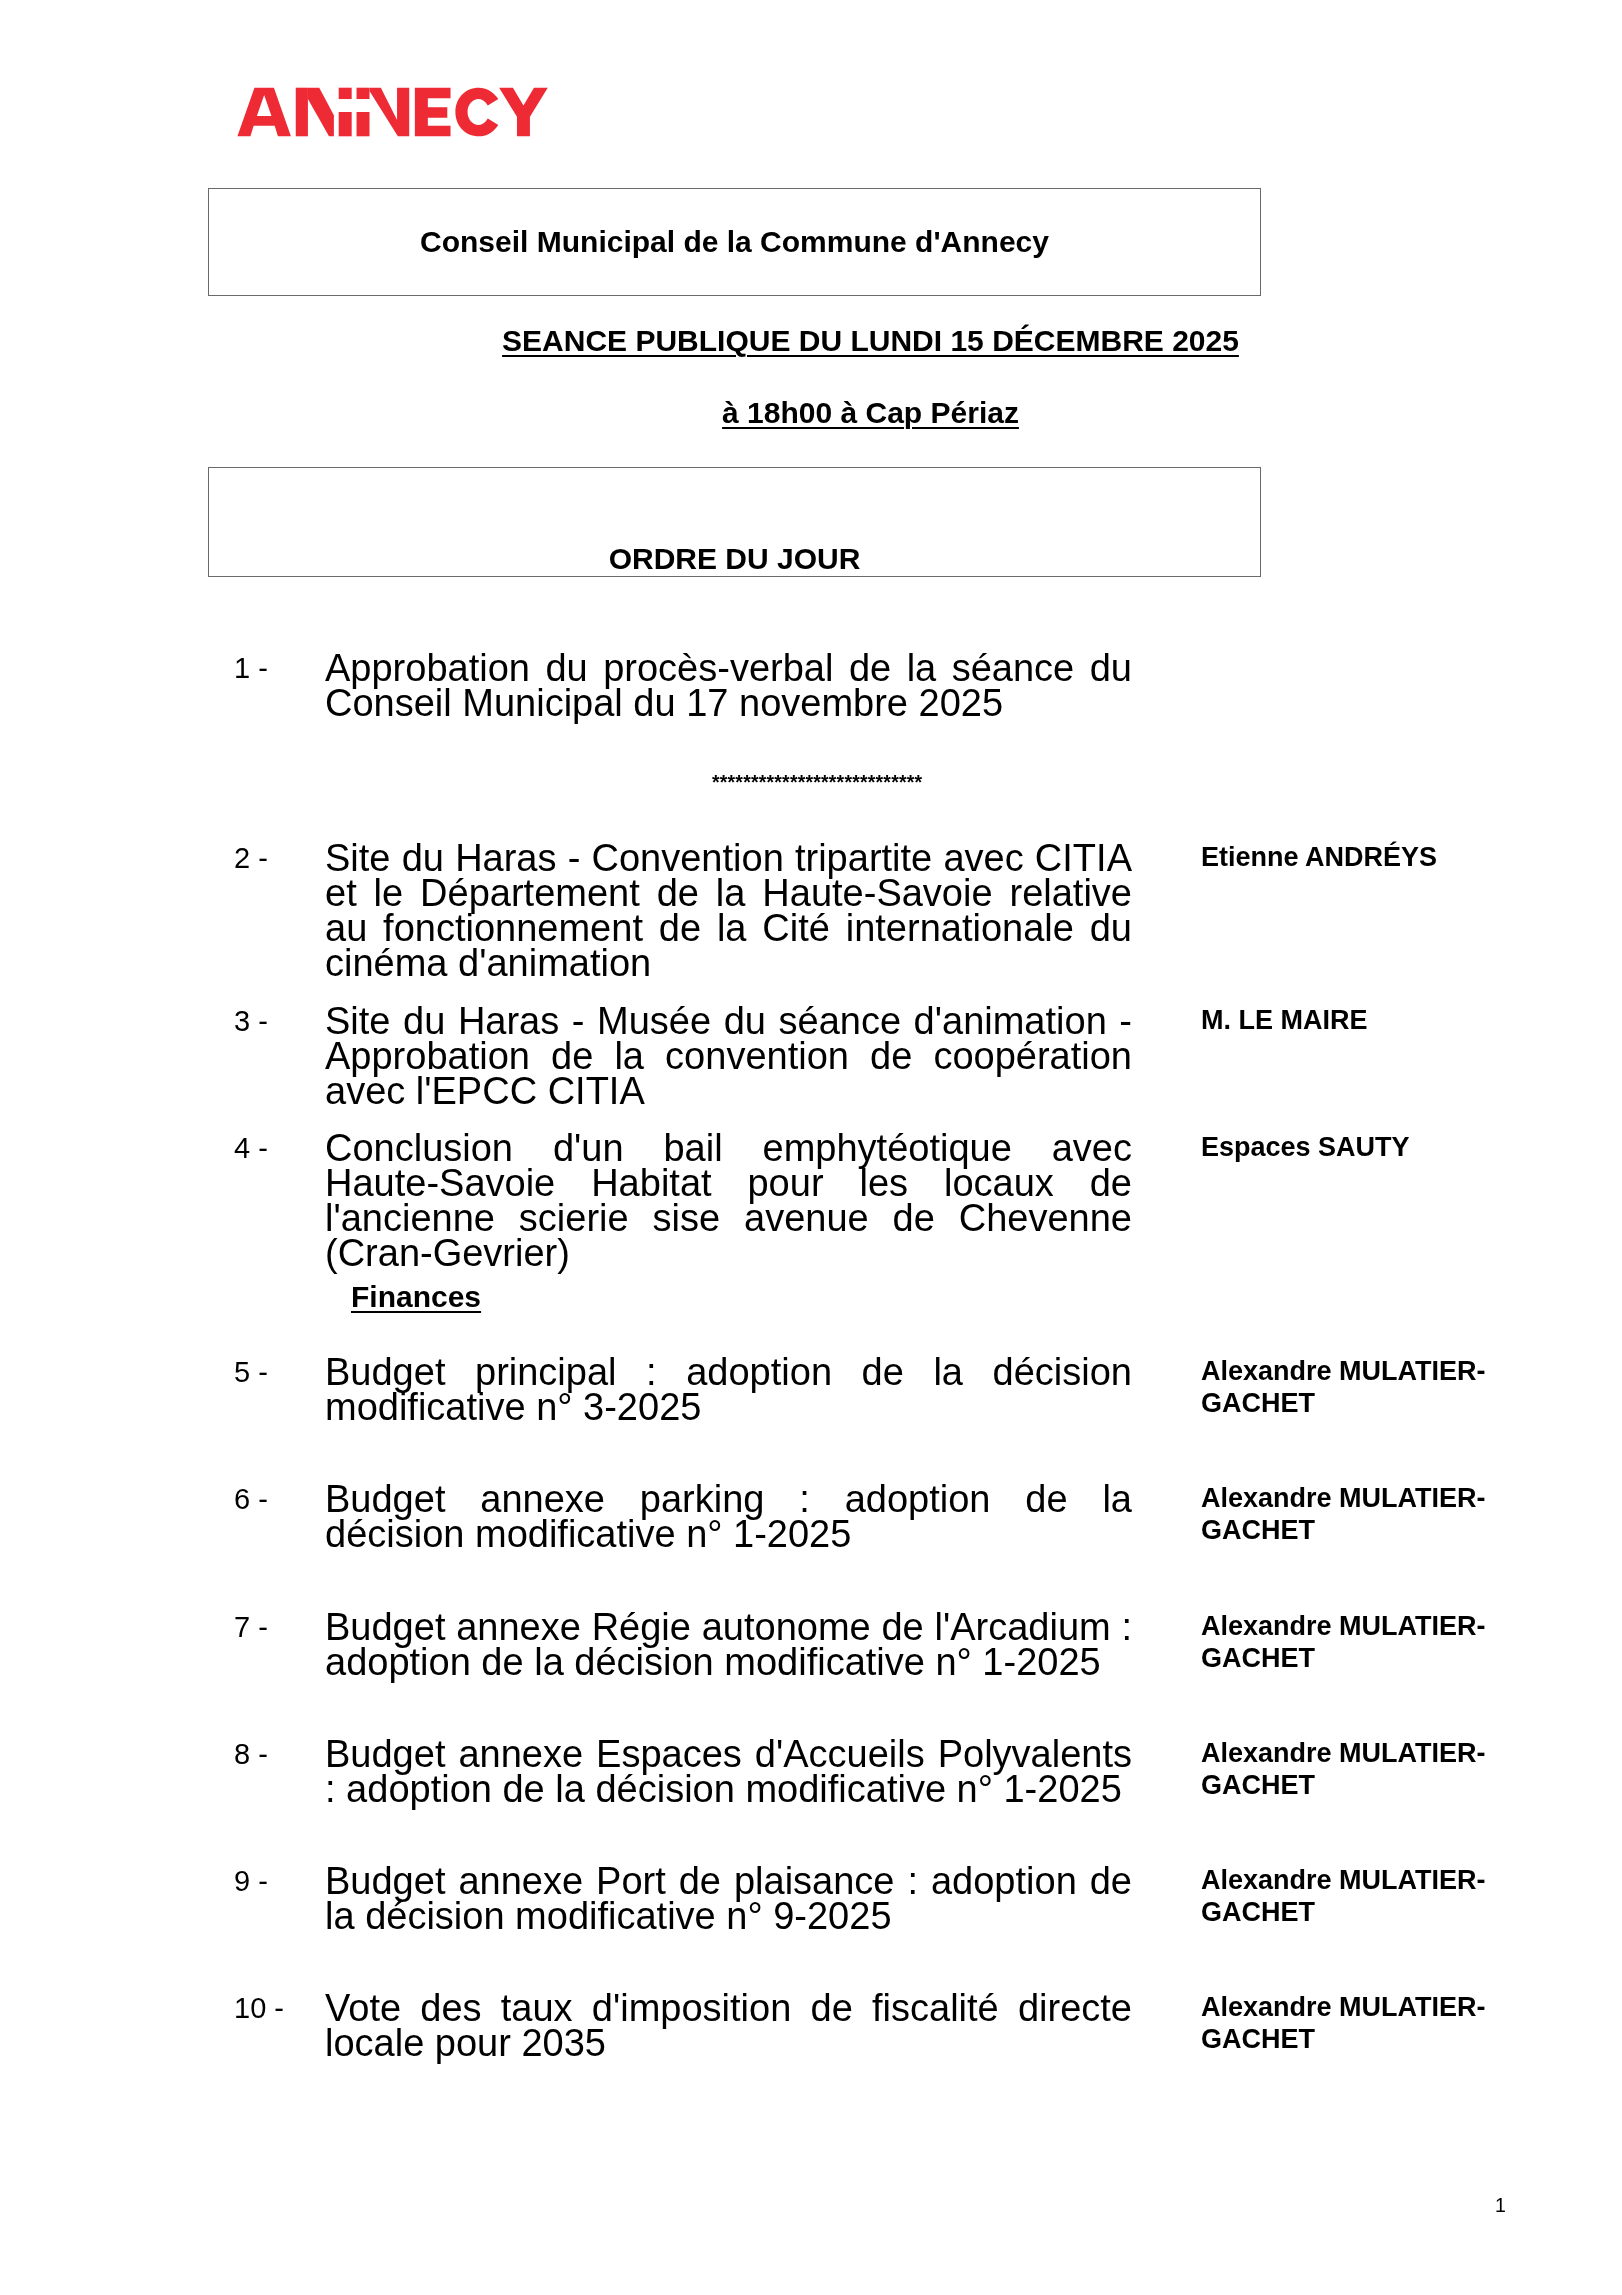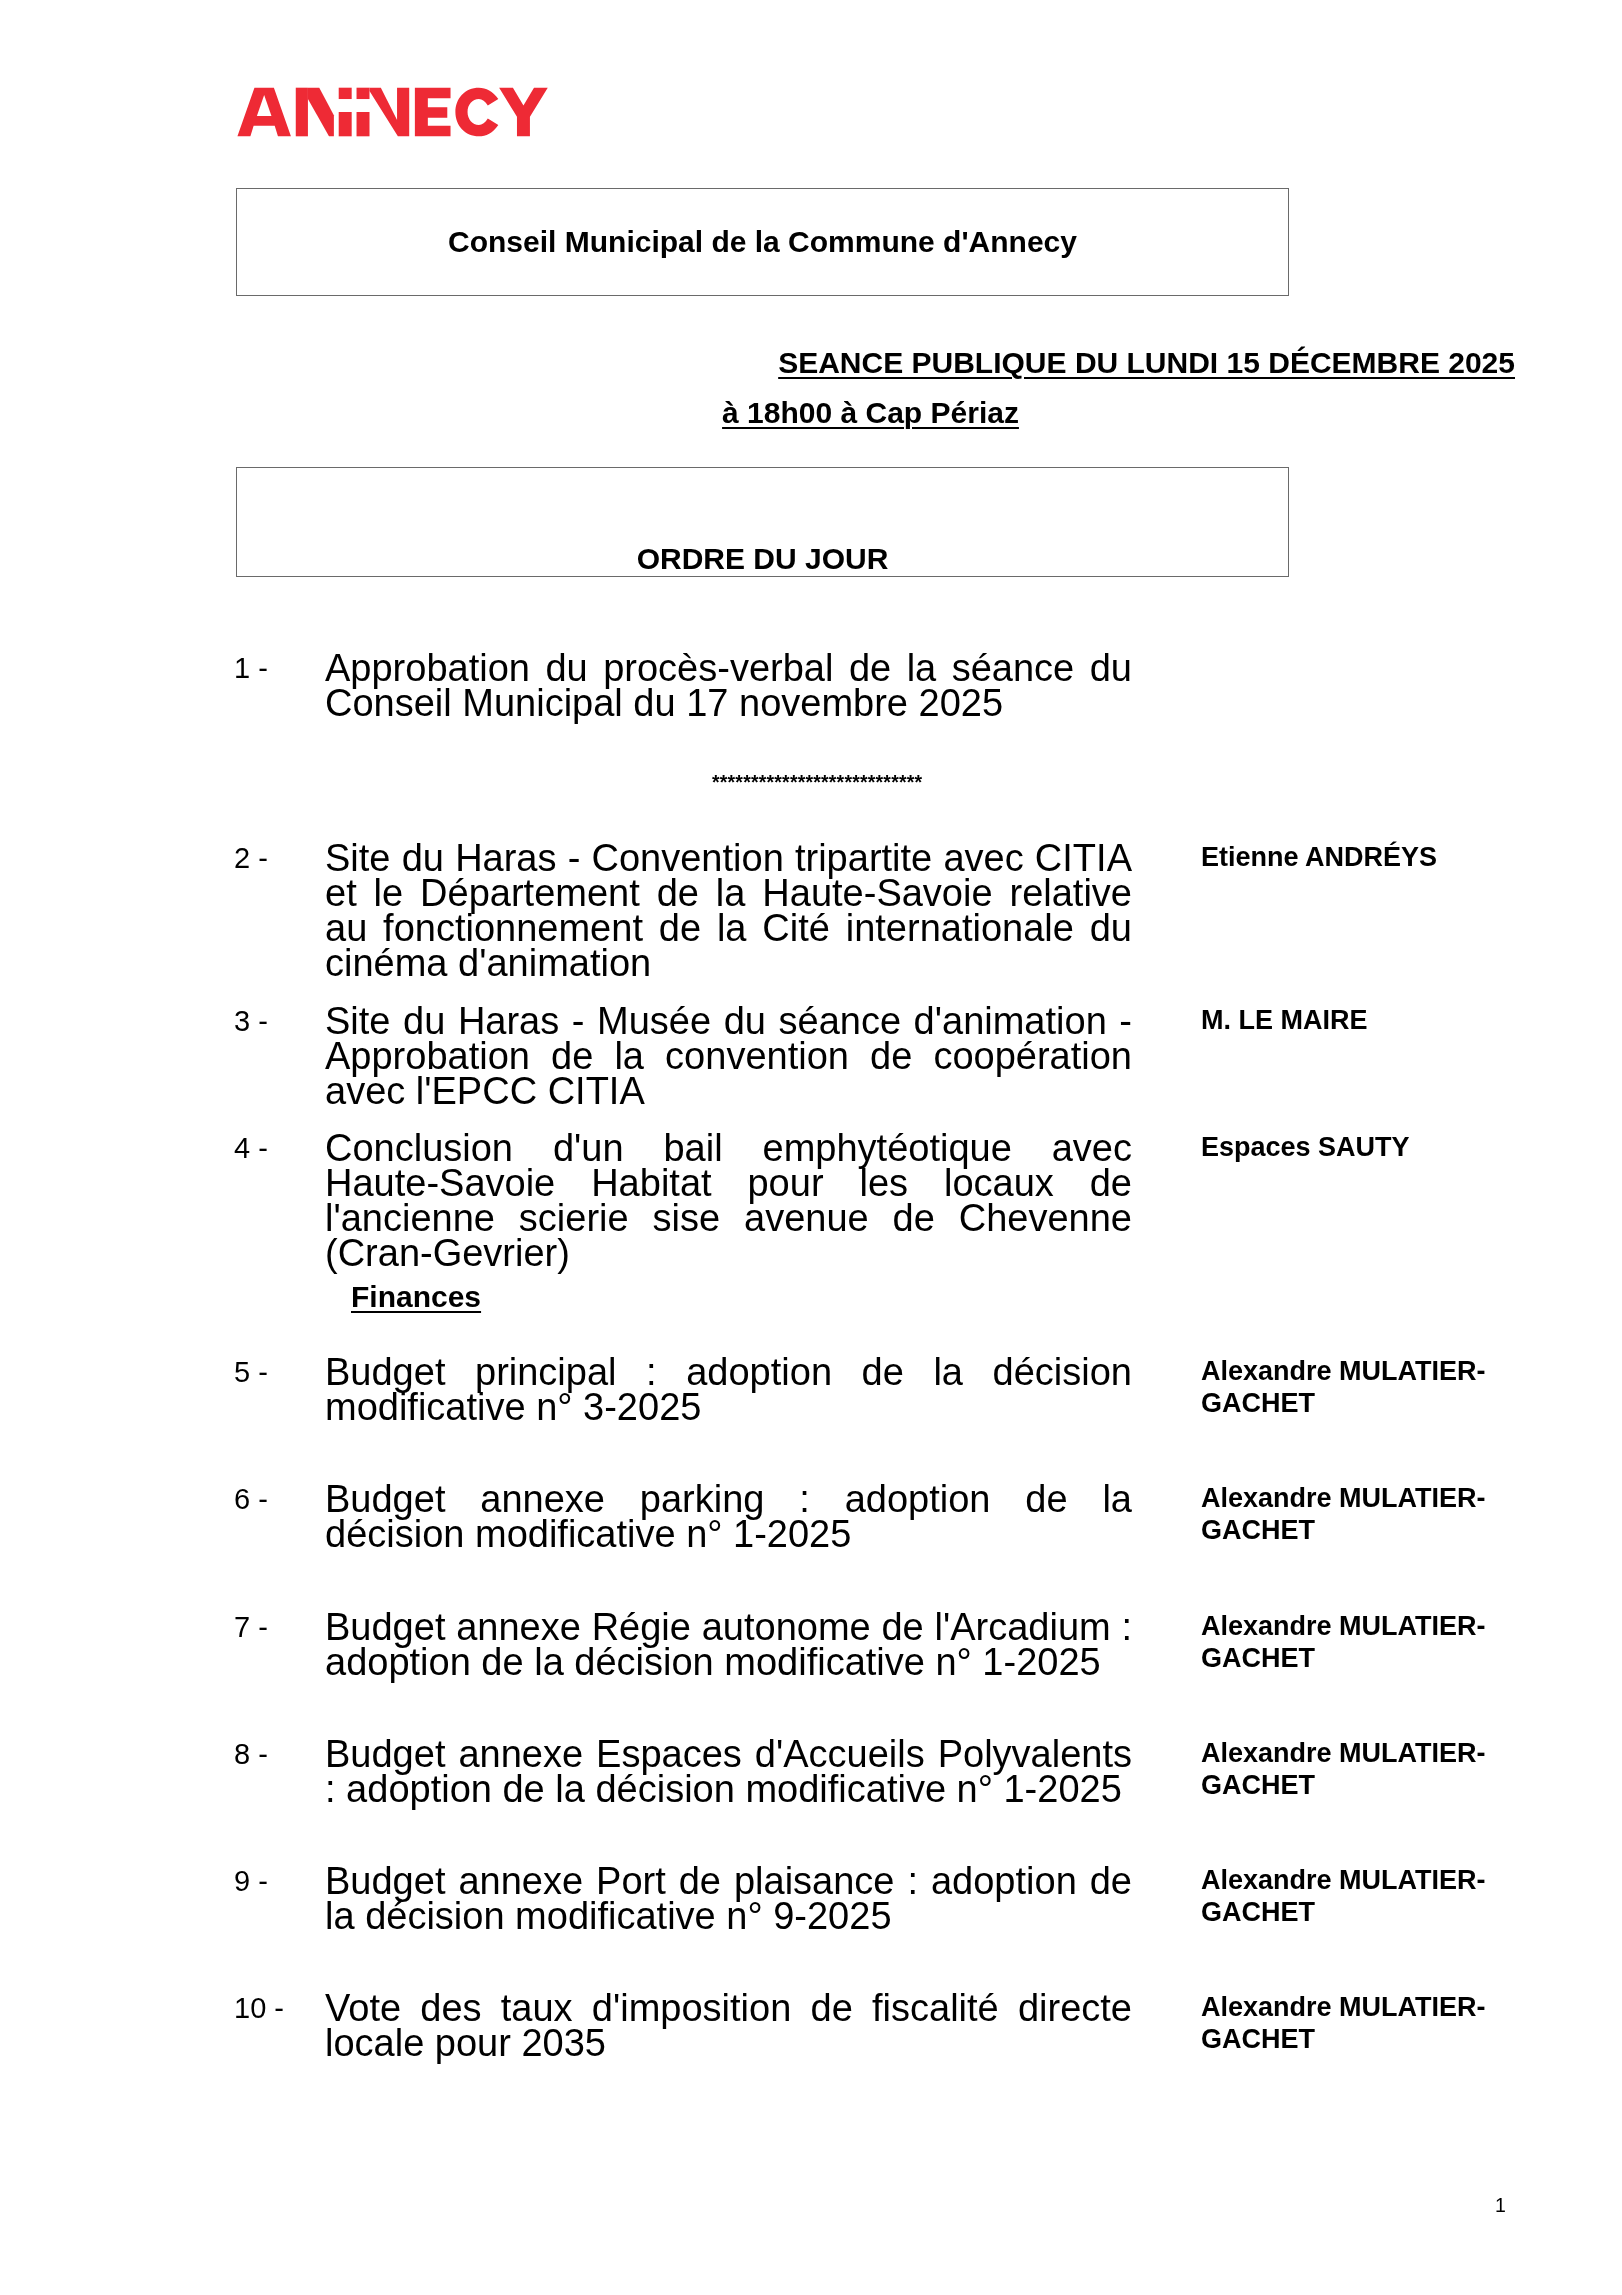--- a/index.html
+++ b/index.html
@@ -5,33 +5,33 @@
     html, body { margin: 0; padding: 0; background: #ffffff; }
     body {
       width: 1623px; height: 2295px; position: relative; overflow: hidden;
       font-family: "Liberation Sans", sans-serif; color: #000;
     }
     .logo {
       position: absolute; left: 235px; top: 81px; width: 316px; height: 62px;
     }
     .logo svg { display: block; }
     .box {
-      position: absolute; left: 236px; width: 1053px;
+      position: absolute; left: 208px; width: 1053px;
       border: 1.6px solid #6a6a6a; box-sizing: border-box;
       display: flex; align-items: center; justify-content: center;
       font-weight: bold; font-size: 30px;
     }
     .box1 { top: 188px; height: 108px; }
     .box2 { top: 467px; height: 110px; align-items: flex-end; }
     .center-line {
       position: absolute; left: 226px; width: 1289px; text-align: center;
       font-weight: bold; font-size: 30px;
     }
     .center-line span { text-decoration: underline; text-decoration-thickness: 2.4px; text-underline-offset: 4px; }
-    .seance { top: 346px; text-align: right; }
+    .seance { top: 324px; }
     .lieu { top: 396px; }
     .item {
       position: absolute; left: 0; width: 1623px;
     }
     .item .num {
       position: absolute; left: 234px; top: 0; font-size: 29px; line-height: 35px;
     }
     .item .text {
       position: absolute; left: 325px; top: 0; width: 807px;
       font-size: 38px; line-height: 35px; text-align: justify;

